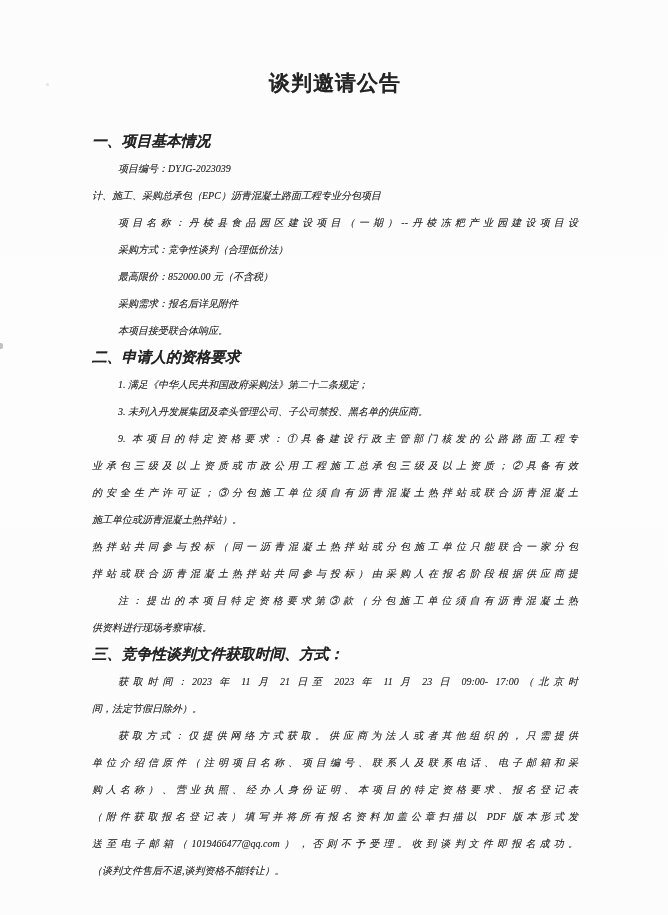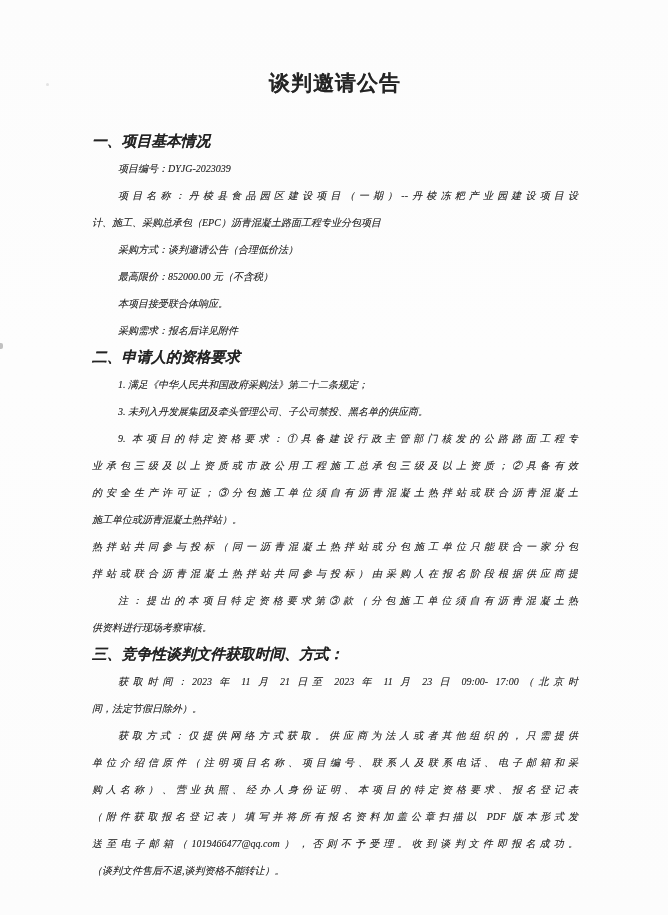--- a/index.html
+++ b/index.html
@@ -71,26 +71,26 @@
 </head>
 <body>
 
 <div class="page">
 
   <div class="doc-title">谈判邀请公告</div>
 
   <div class="doc-body">
     <div class="line heading">一、项目基本情况</div>
     <div class="line first">项目编号：DYJG-2023039</div>
+    <div class="line">计、施工、采购总承包（EPC）沥青混凝土路面工程专业分包项目</div>
     <div class="line first just">项目名称：丹棱县食品园区建设项目（一期）--丹棱冻粑产业园建设项目设</div>
-    <div class="line">计、施工、采购总承包（EPC）沥青混凝土路面工程专业分包项目</div>
-    <div class="line first">采购方式：谈判邀请公告（合理低价法）</div>
+    <div class="line first">采购方式：竞争性谈判（合理低价法）</div>
     <div class="line first">最高限价：852000.00 元（不含税）</div>
+    <div class="line first">采购需求：报名后详见附件</div>
     <div class="line first">本项目接受联合体响应。</div>
-    <div class="line first">采购需求：报名后详见附件</div>
     <div class="line heading">二、申请人的资格要求</div>
     <div class="line first">1. 满足《中华人民共和国政府采购法》第二十二条规定；</div>
     <div class="line first">3. 未列入丹发展集团及牵头管理公司、子公司禁投、黑名单的供应商。</div>
     <div class="line first just">9. 本项目的特定资格要求：①具备建设行政主管部门核发的公路路面工程专</div>
     <div class="line just">业承包三级及以上资质或市政公用工程施工总承包三级及以上资质；②具备有效</div>
     <div class="line just">的安全生产许可证；③分包施工单位须自有沥青混凝土热拌站或联合沥青混凝土</div>
     <div class="line">施工单位或沥青混凝土热拌站）。</div>
     <div class="line just">热拌站共同参与投标（同一沥青混凝土热拌站或分包施工单位只能联合一家分包</div>
     <div class="line just">拌站或联合沥青混凝土热拌站共同参与投标）由采购人在报名阶段根据供应商提</div>
     <div class="line first just">注：提出的本项目特定资格要求第③款（分包施工单位须自有沥青混凝土热</div>

